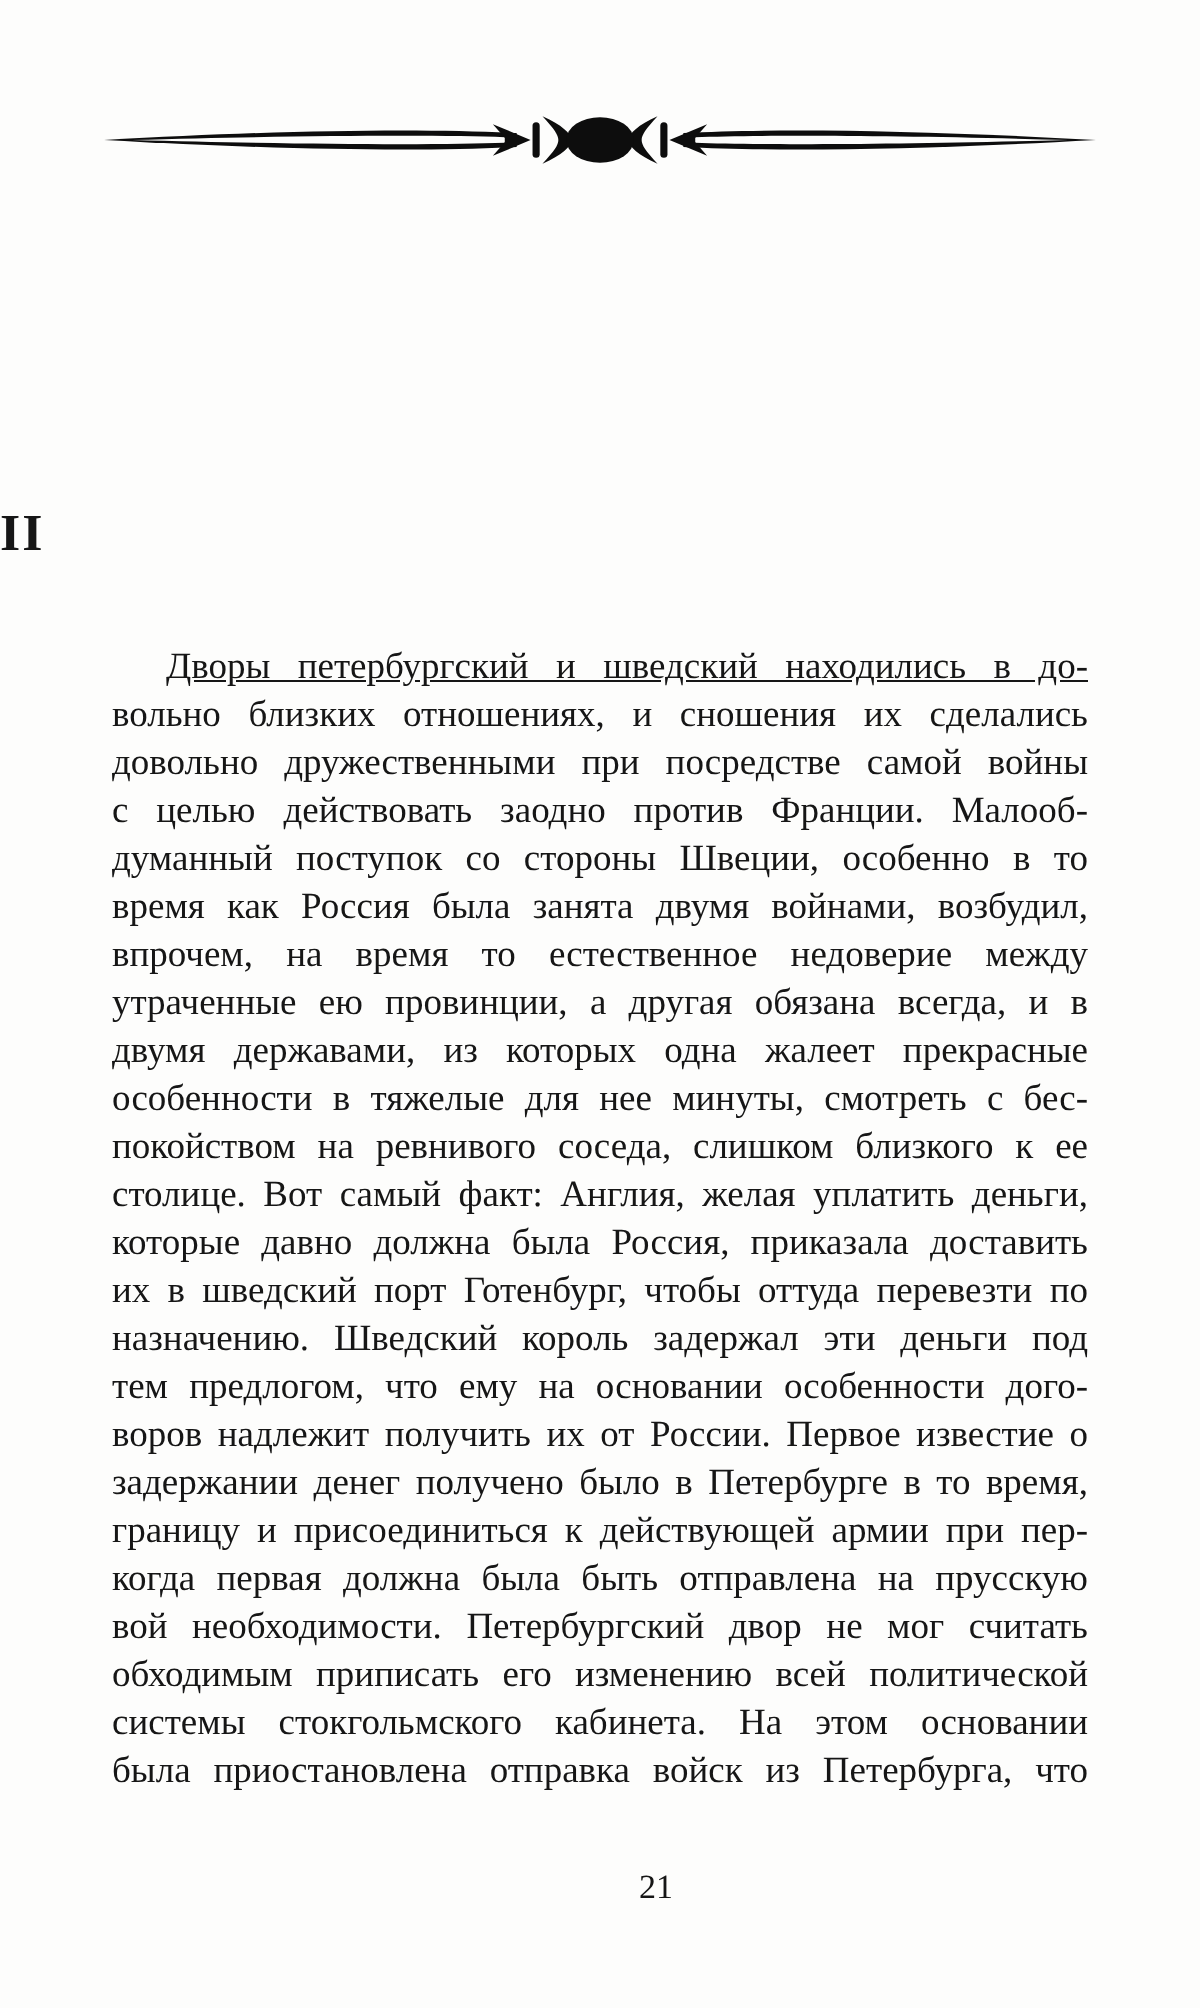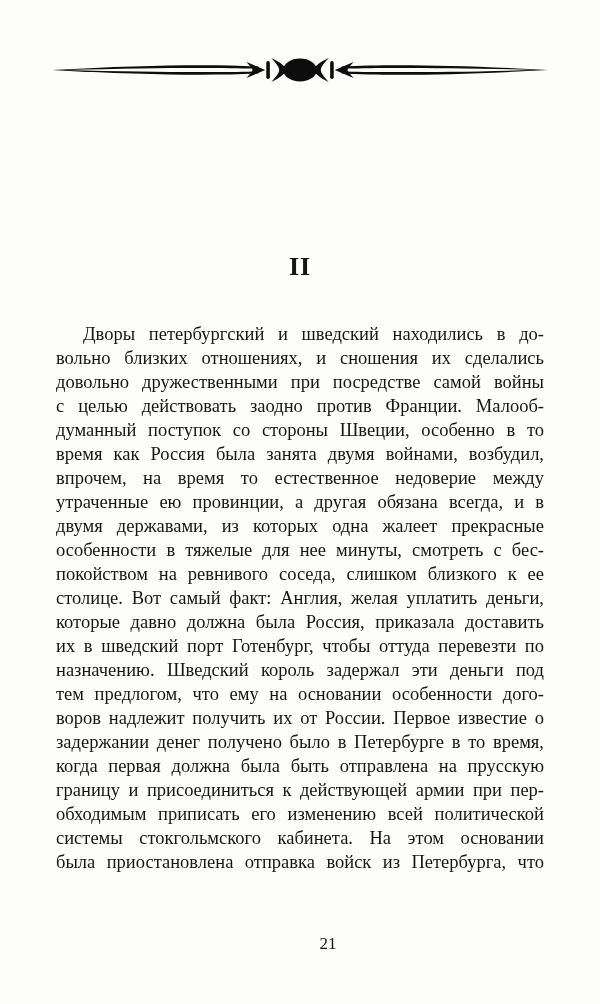--- a/index.html
+++ b/index.html
@@ -18,41 +18,41 @@
     left: 52px;
     width: 496px;
     height: 32px;
   }
   .divider svg { display: block; width: 100%; height: 100%; }
   .chapter-heading {
     position: absolute;
     top: 252px;
     left: 0;
     width: 100%;
-    text-align: center;
+    text-align: left;
     font-size: 26px;
     font-weight: bold;
     letter-spacing: 1px;
   }
   .body-text {
     position: absolute;
     top: 322px;
     left: 56px;
     width: 488px;
     font-size: 18.5px;
     line-height: 24px;
   }
   .line {
     height: 24px;
     overflow: hidden;
     text-align: justify;
     text-align-last: justify;
     -moz-text-align-last: justify;
   }
-  .line.indent { text-indent: 27px; }
+  .line.indent { text-indent: 27px; text-decoration: underline; }
   .page-number {
     position: absolute;
     top: 934px;
     left: 0;
     width: 100%;
     text-align: center;
     font-size: 17px;
     padding-left: 28px;
   }
 </style>
@@ -92,22 +92,23 @@
     <div class="line">двумя державами, из которых одна жалеет прекрасные</div>
     <div class="line">особенности в тяжелые для нее минуты, смотреть с бес-</div>
     <div class="line">покойством на ревнивого соседа, слишком близкого к ее</div>
     <div class="line">столице. Вот самый факт: Англия, желая уплатить деньги,</div>
     <div class="line">которые давно должна была Россия, приказала доставить</div>
     <div class="line">их в шведский порт Готенбург, чтобы оттуда перевезти по</div>
     <div class="line">назначению. Шведский король задержал эти деньги под</div>
     <div class="line">тем предлогом, что ему на основании особенности дого-</div>
     <div class="line">воров надлежит получить их от России. Первое известие о</div>
     <div class="line">задержании денег получено было в Петербурге в то время,</div>
+    <div class="line">границу и присоединиться к действующей армии при пер-</div>
     <div class="line">когда первая должна была быть отправлена на прусскую</div>
-    <div class="line">границу и присоединиться к действующей армии при пер-</div>
+    <div class="line">вой необходимости. Петербургский двор не мог считать</div>
     <div class="line">обходимым приписать его изменению всей политической</div>
     <div class="line">системы стокгольмского кабинета. На этом основании</div>
     <div class="line">была приостановлена отправка войск из Петербурга, что</div>
   </div>
 
   <div class="page-number">21</div>
 
 </div>
 
 </body></html>

